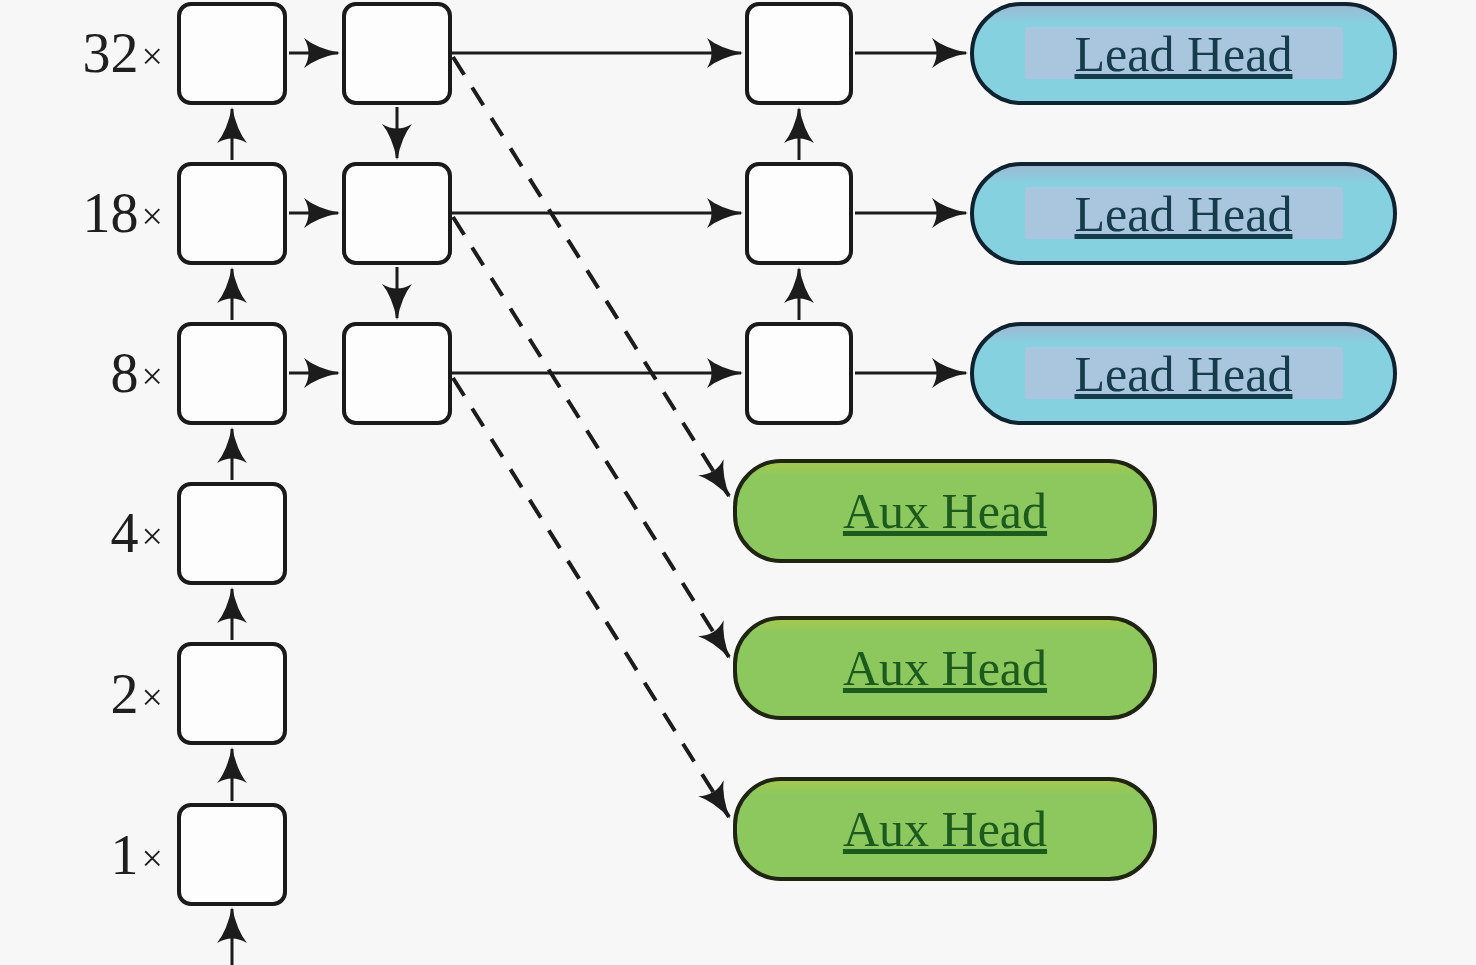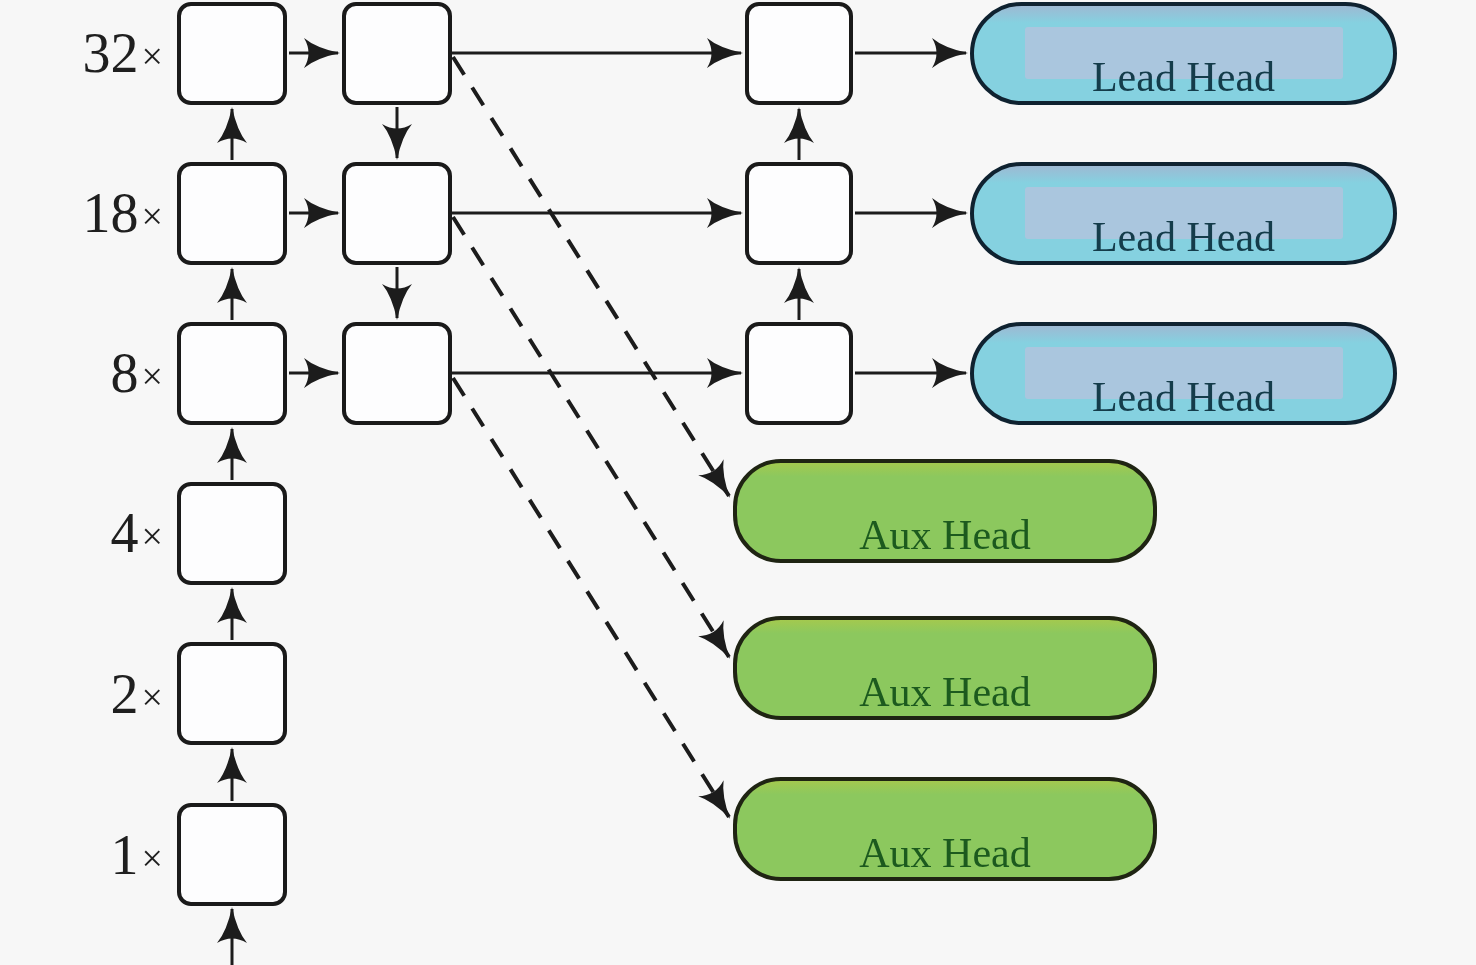--- a/index.html
+++ b/index.html
@@ -18,22 +18,22 @@
     border:4px solid var(--node_border,#1a1a1a);
     border-radius:14px;
   }
   .scale-label{
     position:absolute;left:53px;width:110px;height:60px;line-height:60px;
     text-align:right;color:var(--label_color,#1f1f1f);
     font-size:56px;white-space:nowrap;
   }
   .scale-label .mult{font-size:38px;position:relative;top:-3px;margin-left:3px;}
   .pill{
-    position:absolute;display:flex;align-items:flex-end;justify-content:center;
-    box-sizing:border-box;font-size:42px;white-space:nowrap;
+    position:absolute;display:flex;align-items:center;justify-content:center;
+    box-sizing:border-box;font-size:50px;white-space:nowrap;text-decoration:underline;
   }
   .pill .pill-label{position:relative;z-index:1;}
   .lead{
     width:427px;height:103px;border-radius:52px;
     border:4px solid var(--lead_border,#0f2230);
     background:linear-gradient(180deg,
       var(--lead_fill_top,#9db9d3) 0%,
       var(--lead_fill,#85d1e0) 18%,
       var(--lead_fill,#85d1e0) 100%);
     color:var(--lead_text,#143c4a);

